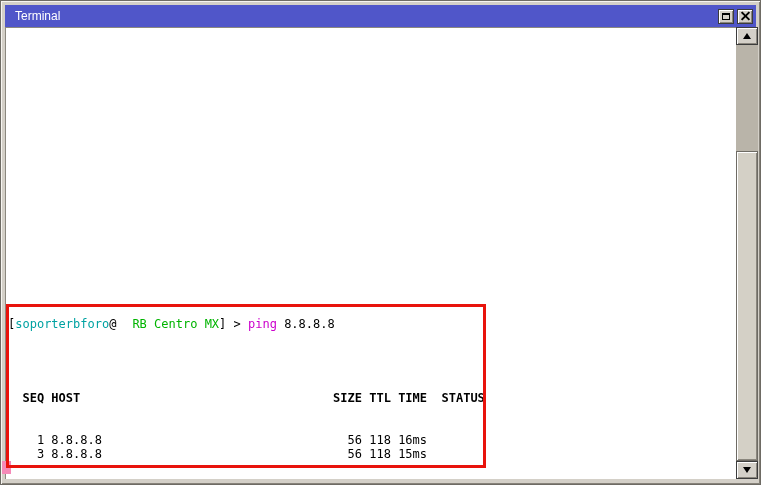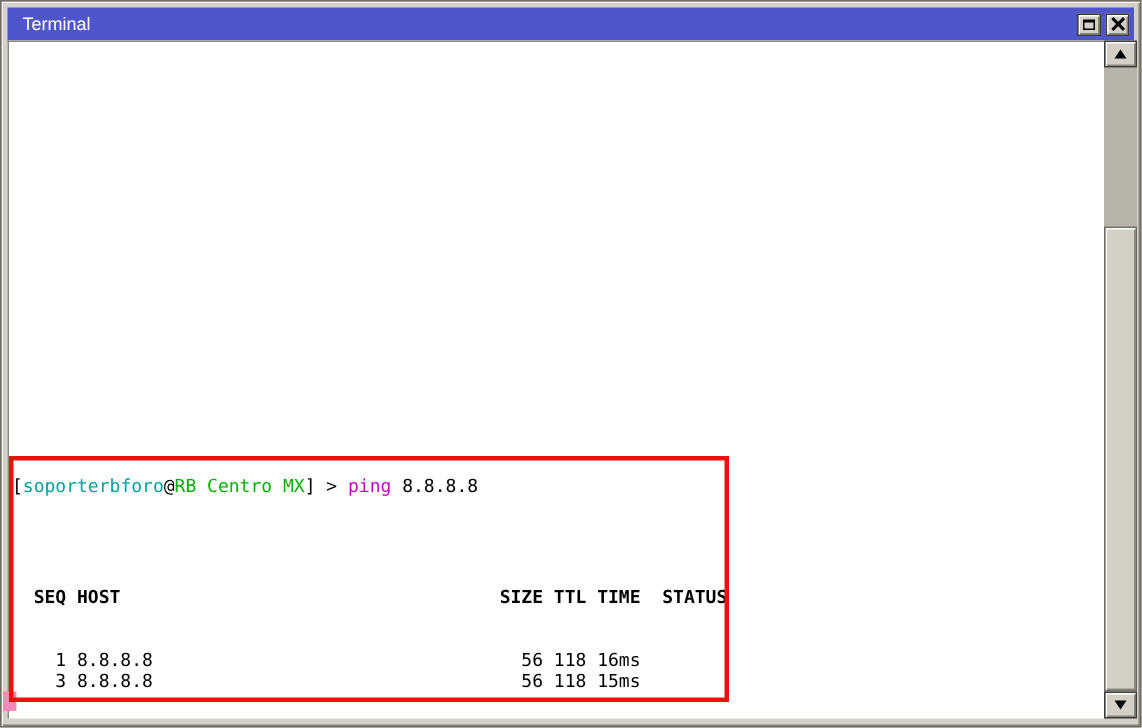--- a/index.html
+++ b/index.html
@@ -43,21 +43,21 @@
     overflow:hidden;
   }
   .term-content{
     position:absolute;left:2px;top:261px;
     font-family:"DejaVu Sans Mono","Liberation Mono",monospace;
     font-size:12px;line-height:14px;color:var(--terminal-text);
     white-space:pre;
   }
   .tline{white-space:pre;}
   .seg-user{color:var(--prompt-user);}
-  .seg-host{color:var(--prompt-host);}
+  .seg-host{color:var(--prompt-host);padding-left:16px;}
   .seg-command{color:var(--prompt-command);text-align:center;}
   .ping-table{margin-top:4px;}
   .thead{font-weight:bold;text-align:center;}
   .scrollbar{
     position:absolute;left:735px;top:26px;width:22px;height:452px;
     background:var(--scrollbar-track);
   }
   .sb-btn{
     position:absolute;left:0;width:22px;height:18px;background:var(--frame);
     border:1px solid #3c3c3c;

